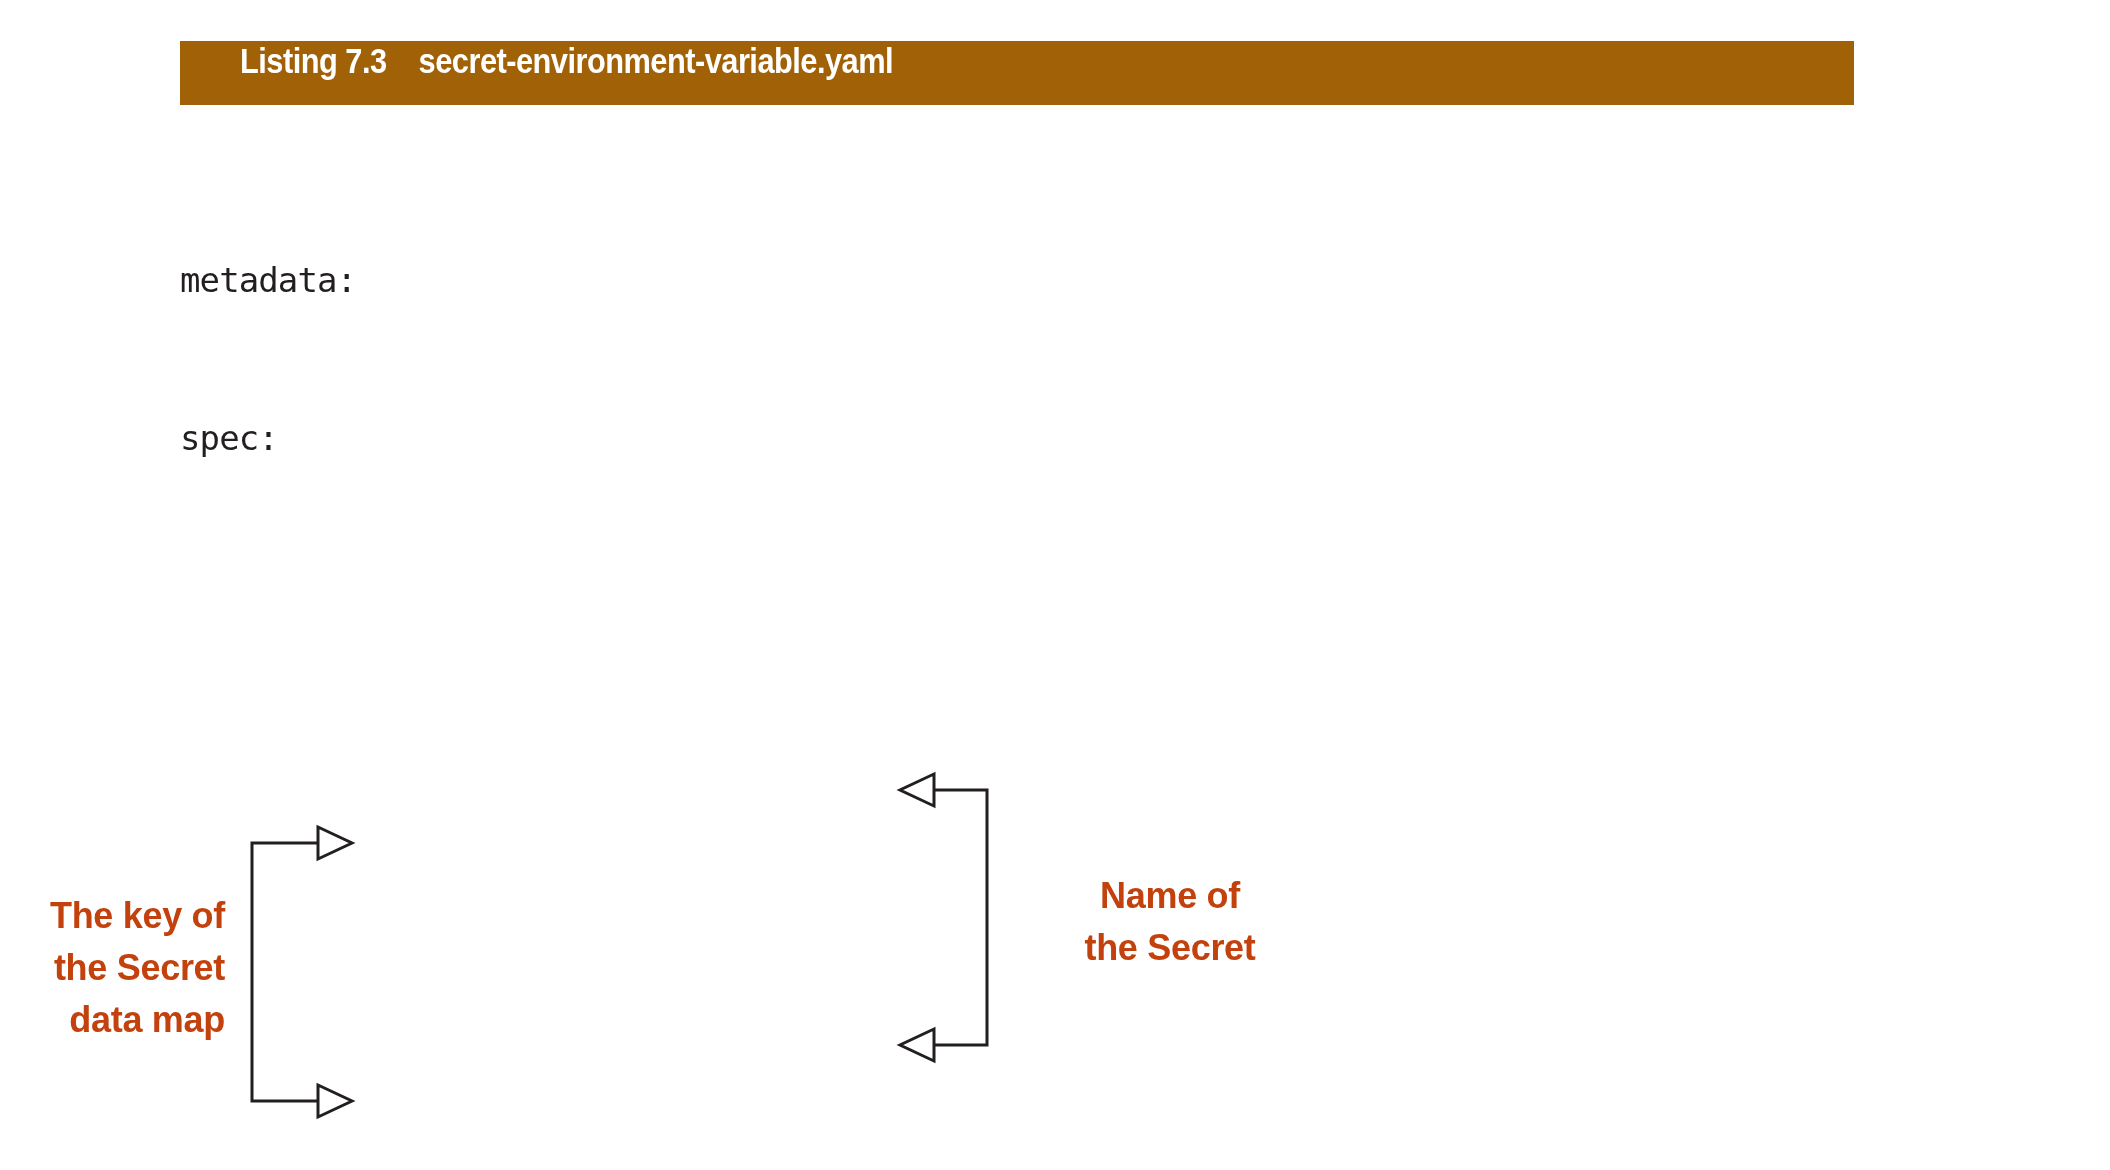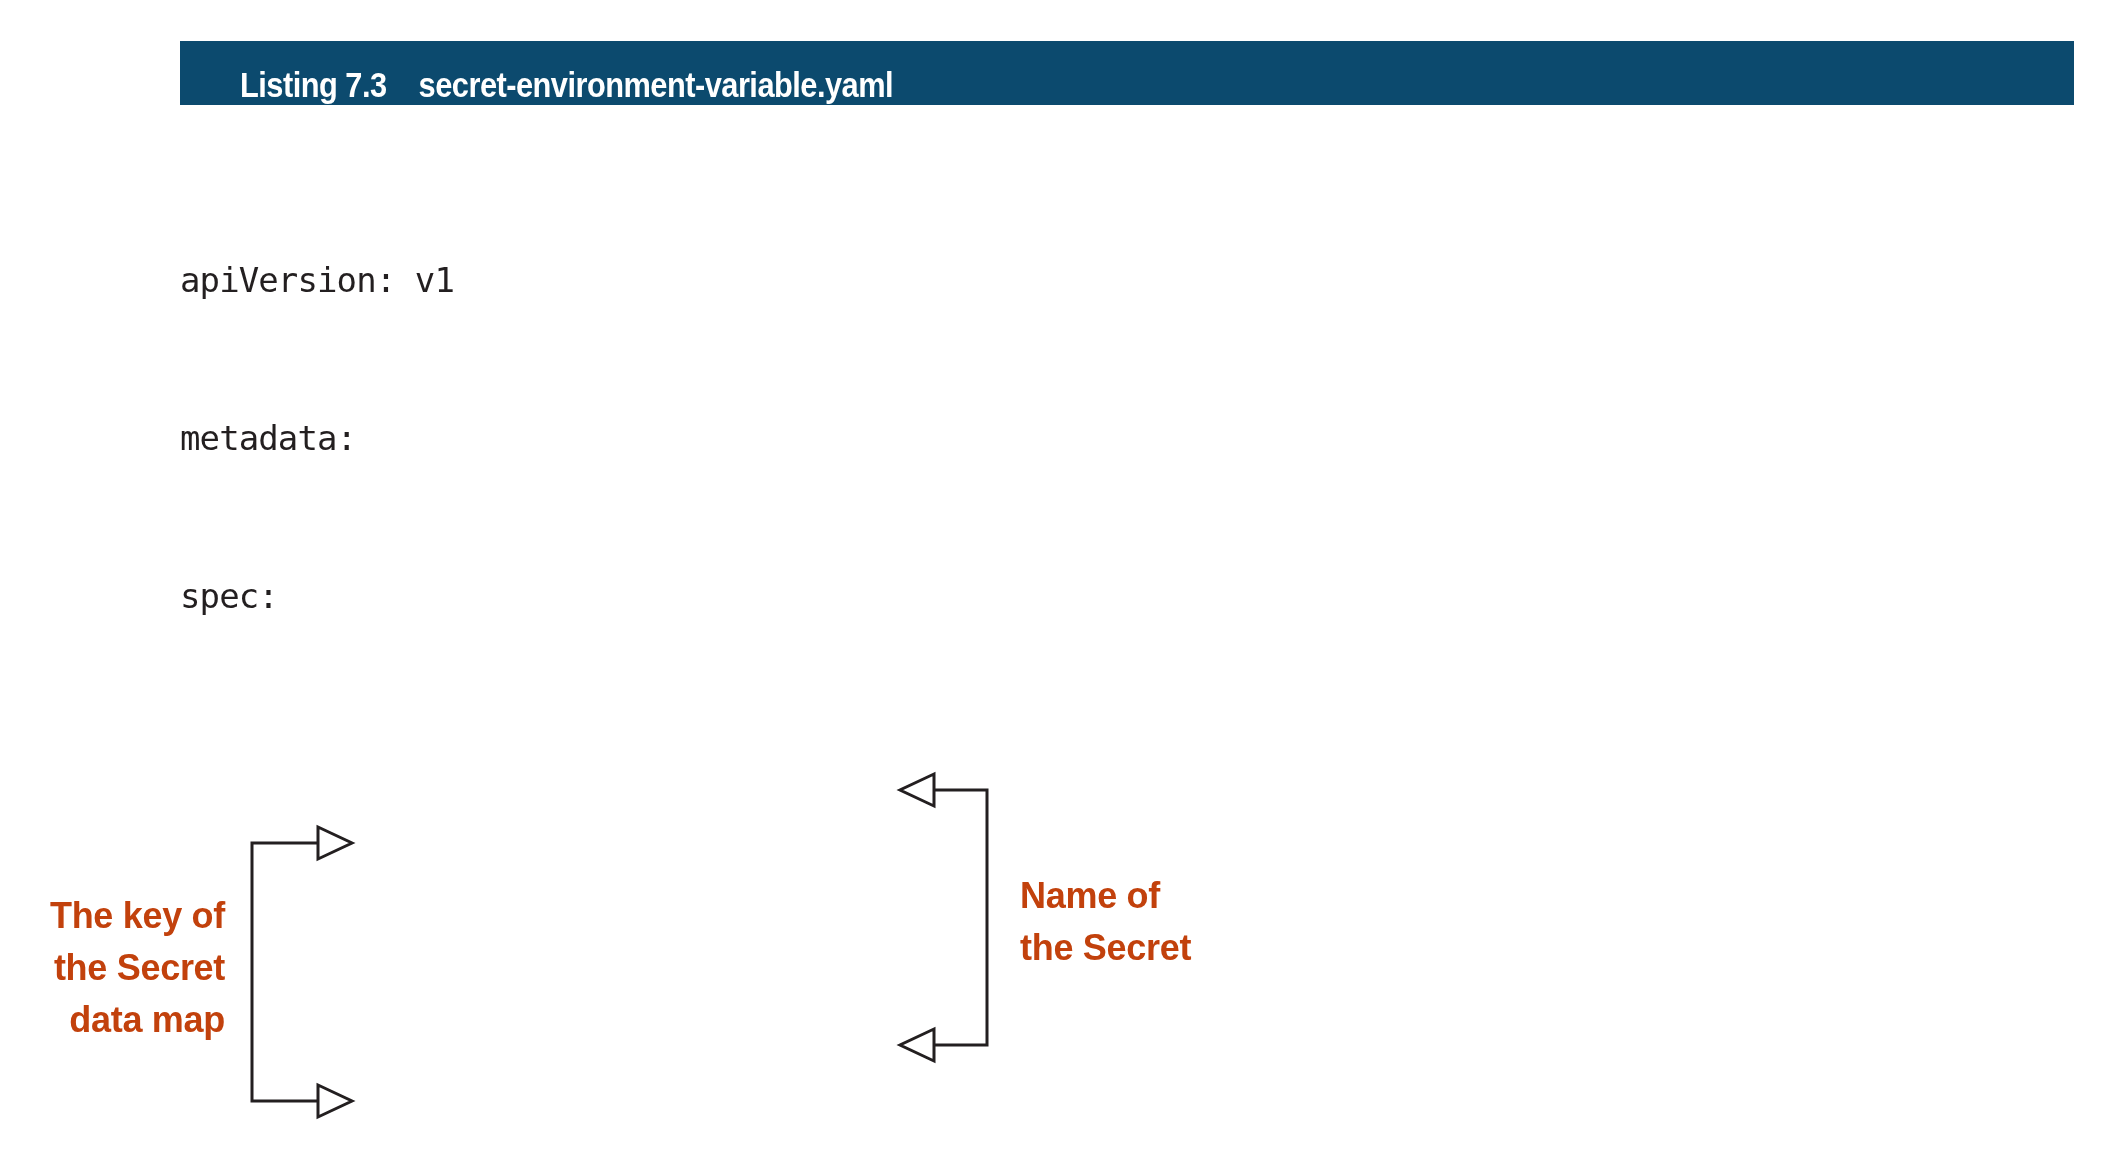--- a/index.html
+++ b/index.html
@@ -20,25 +20,25 @@
     left: 0; top: 0;
     width: 2110px;
     height: 1170px;
   }
 
   
   .listing-bar {
     position: absolute;
     left: 180px;
     top: 41px;
-    width: 1894px;
+    width: 1674px;
     height: 64px;
-    background: #0c4a6e;
+    background: #a16207;
     display: flex;
-    align-items: flex-end;
+    align-items: flex-start;
   }
   .listing-bar .bar-text {
     margin-left: 60px;
     color: #ffffff;
     font-family: "Liberation Sans", sans-serif;
     font-weight: bold;
     font-size: 35px;
     letter-spacing: -0.6px;
     transform: scaleX(0.88);
     transform-origin: left center;
@@ -76,21 +76,21 @@
   .callout-left {
     left: 20px;
     top: 890px;
     width: 205px;
     text-align: right;
   }
   .callout-right {
     left: 1020px;
     top: 870px;
     width: 300px;
-    text-align: left;
+    text-align: center;
   }
 
   
   .connectors {
     position: absolute;
     left: 0; top: 0;
     width: 2110px;
     height: 1170px;
     pointer-events: none;
   }
@@ -98,21 +98,20 @@
 </head>
 <body>
 
 <div id="figure">
 
   <div class="listing-bar">
     <span class="bar-text">Listing 7.3    secret-environment-variable.yaml</span>
   </div>
 
   <div class="code-block">
-    <div class="code-line">apiVersion: v1</div>
     <div class="code-line">metadata:</div>
     <div class="code-line">spec:</div>
     
     
     
     
     
     
     
     

